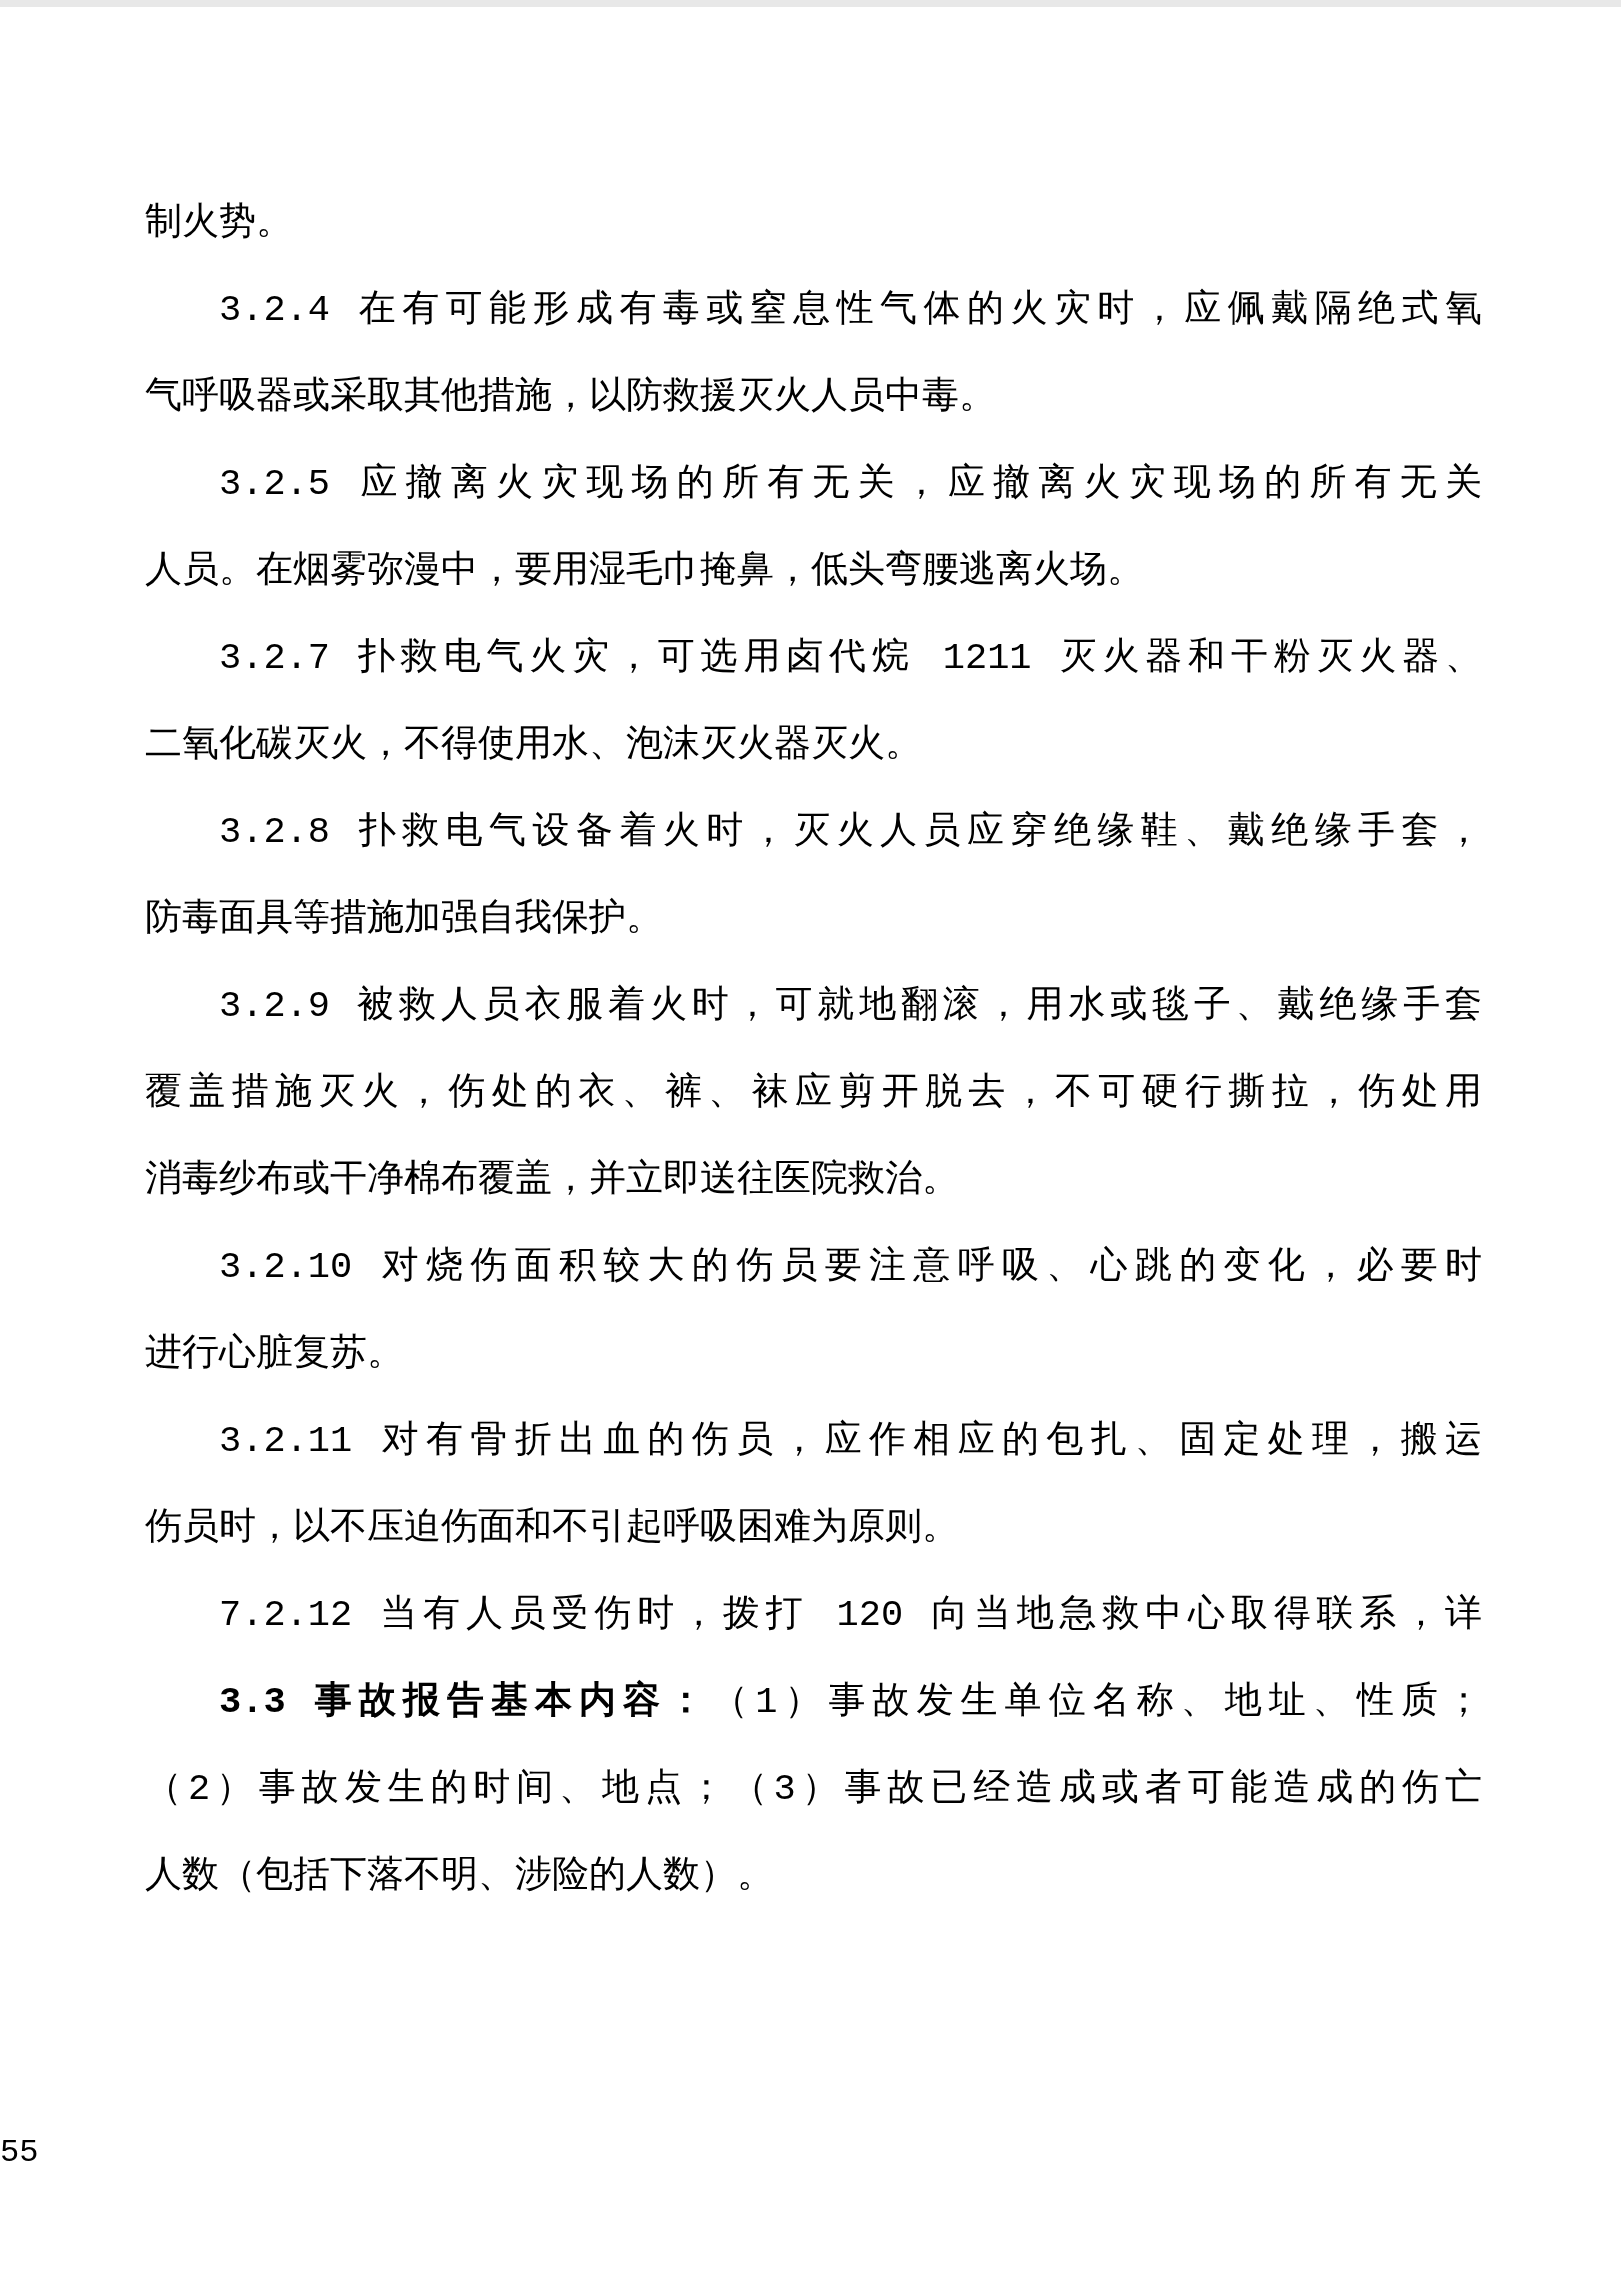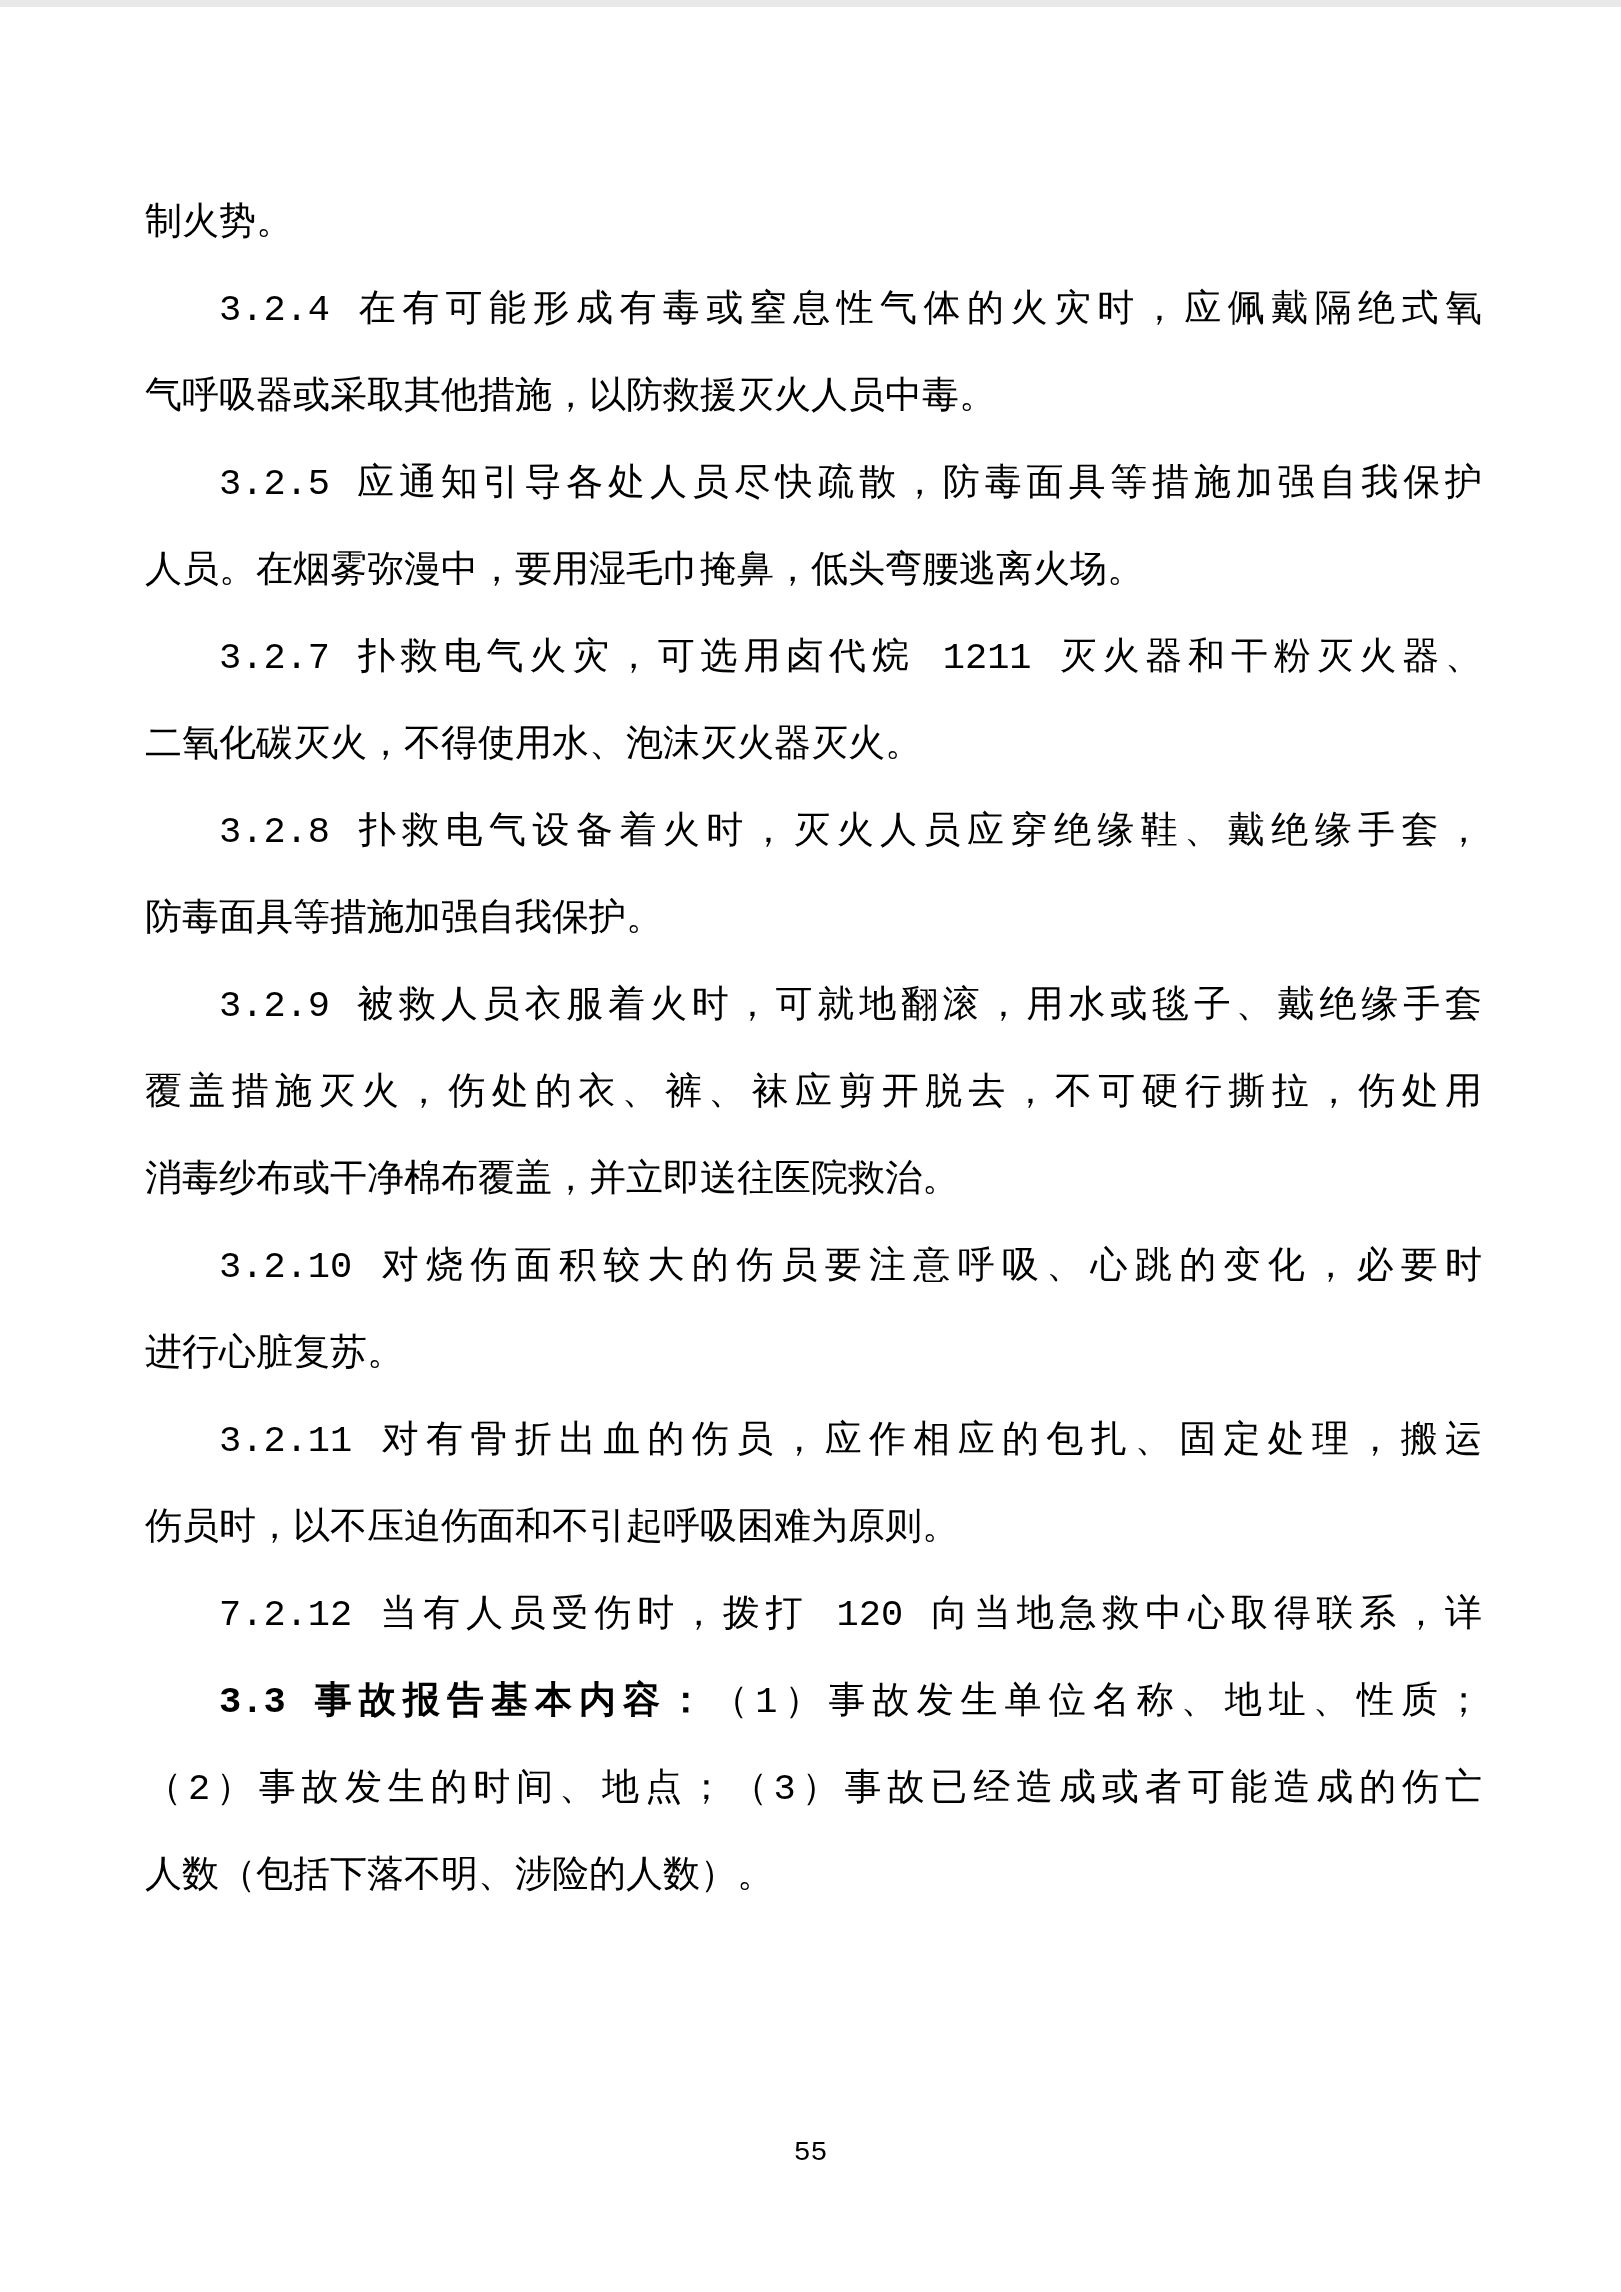--- a/index.html
+++ b/index.html
@@ -39,33 +39,32 @@
   }
   .bold {
     font-weight: 700;
   }
   .footer {
     position: absolute;
     left: 0;
     right: 0;
     top: 2125px;
     line-height: 41px;
-    text-align: center;
-    font-size: 28px;
+    font-size: 32px;
   }
 </style>
 </head>
 <body>
 
 <div class="page">
   <div class="content">
     <div class="line end">制火势。</div>
     <div class="line indent fill">3.2.4 在有可能形成有毒或窒息性气体的火灾时，应佩戴隔绝式氧</div>
     <div class="line end">气呼吸器或采取其他措施，以防救援灭火人员中毒。</div>
-    <div class="line indent fill">3.2.5 应通知引导各处人员尽快疏散，防毒面具等措施加强自我保护</div>
+    <div class="line indent fill">3.2.5 应撤离火灾现场的所有无关，应撤离火灾现场的所有无关</div>
     <div class="line end">人员。在烟雾弥漫中，要用湿毛巾掩鼻，低头弯腰逃离火场。</div>
     <div class="line indent fill">3.2.7 扑救电气火灾，可选用卤代烷 1211 灭火器和干粉灭火器、</div>
     <div class="line end">二氧化碳灭火，不得使用水、泡沫灭火器灭火。</div>
     <div class="line indent fill">3.2.8 扑救电气设备着火时，灭火人员应穿绝缘鞋、戴绝缘手套，</div>
     <div class="line end">防毒面具等措施加强自我保护。</div>
     <div class="line indent fill">3.2.9 被救人员衣服着火时，可就地翻滚，用水或毯子、戴绝缘手套</div>
     <div class="line fill">覆盖措施灭火，伤处的衣、裤、袜应剪开脱去，不可硬行撕拉，伤处用</div>
     <div class="line end">消毒纱布或干净棉布覆盖，并立即送往医院救治。</div>
     <div class="line indent fill">3.2.10 对烧伤面积较大的伤员要注意呼吸、心跳的变化，必要时</div>
     <div class="line end">进行心脏复苏。</div>

